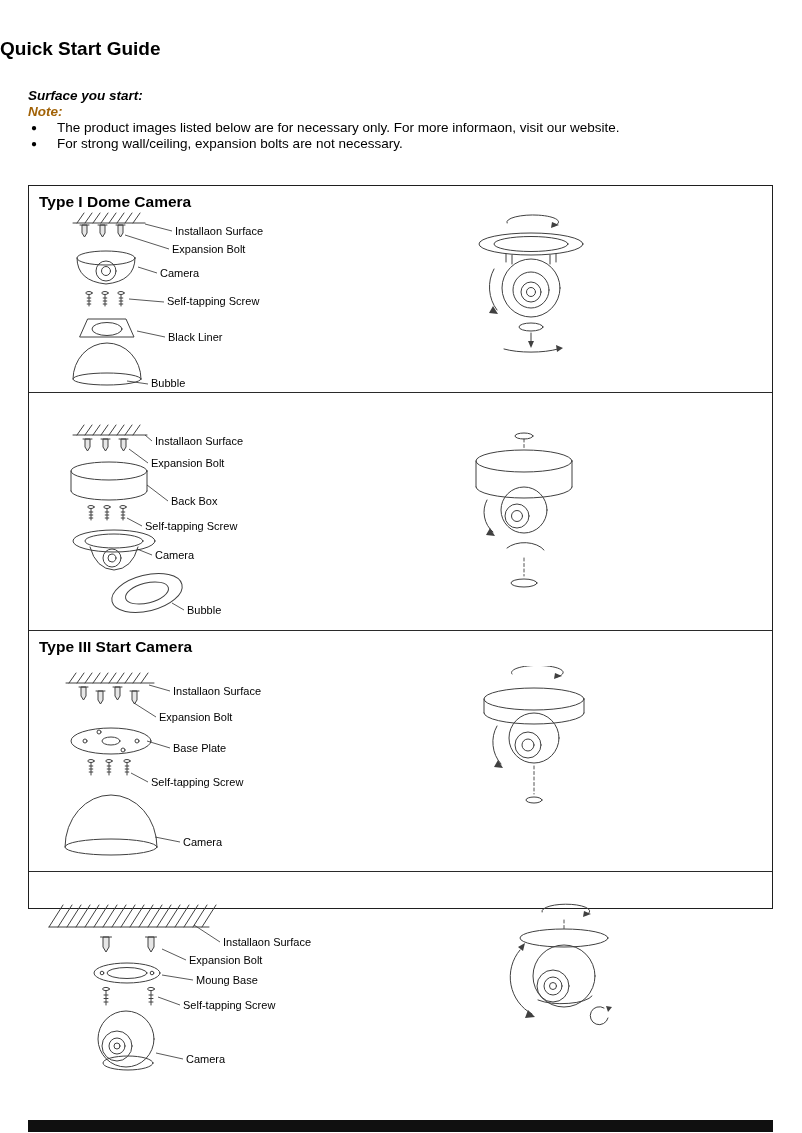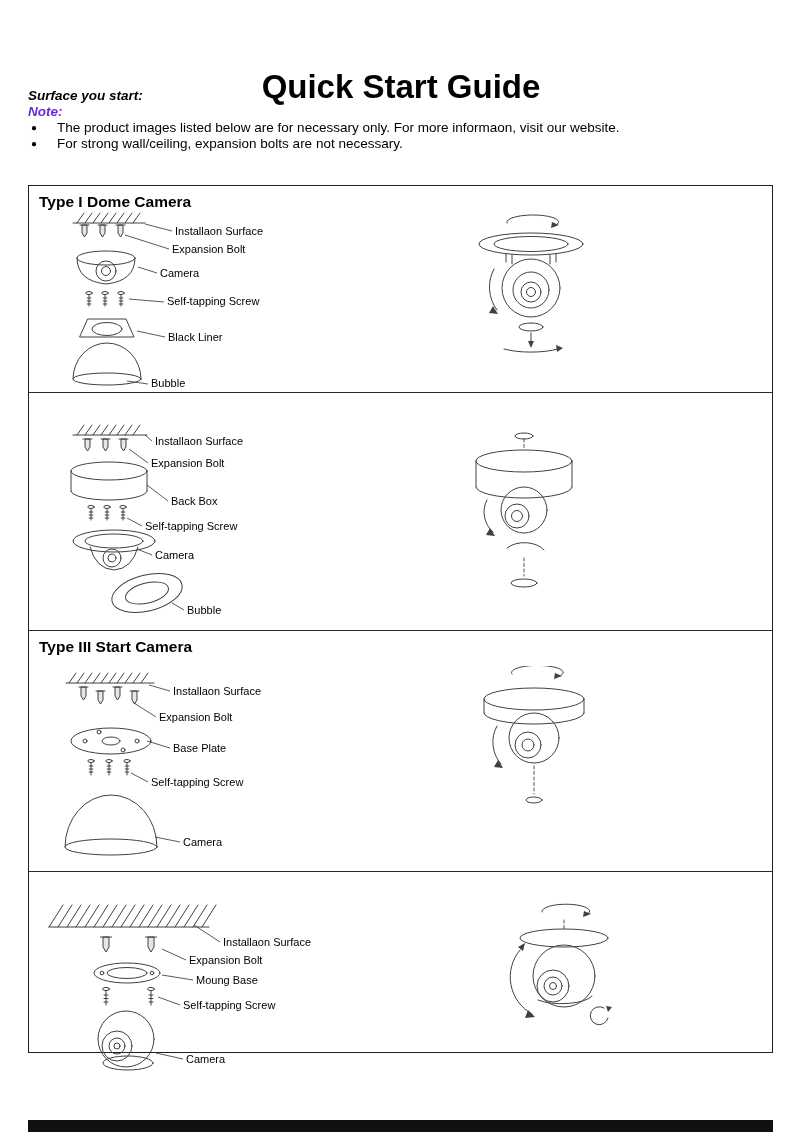--- a/index.html
+++ b/index.html
@@ -2,28 +2,28 @@
 <html><head>
 <meta charset="utf-8">
 <style>
   * { margin:0; padding:0; box-sizing:border-box; }
   html,body { background:#fff; }
   body {
     width:802px; height:1133px; position:relative;
     font-family:"Liberation Sans", sans-serif; color:#000;
     overflow:hidden;
   }
-  .title { text-align:center; font-weight:bold; font-size:33px; padding-top:68px; }
+  .title { text-align:left; font-weight:bold; font-size:19px; padding-top:38px; }
   .intro { position:absolute; left:28px; top:88px; width:748px; font-size:13.5px; line-height:16px; }
   .before-heading { font-weight:bold; font-style:italic; }
-  .note-heading { color:#6d28d9; font-weight:bold; font-style:italic; }
+  .note-heading { color:#a16207; font-weight:bold; font-style:italic; }
   .bullet-row { display:flex; align-items:flex-start; }
   .bullet-glyph { width:13px; margin-left:3px; margin-right:13px; font-size:10px; line-height:16px; }
   .main-box {
-    position:absolute; left:28px; top:185px; width:745px; height:868px;
+    position:absolute; left:28px; top:185px; width:745px; height:724px;
     border:1.5px solid #1f1f1f;
   }
   .panel { position:relative; width:100%; }
   .panel + .panel { border-top:1.4px solid #2a2a2a; }
   .h-s1 { height:206px; } .h-s2 { height:238px; } .h-s3 { height:241px; } .h-s4 { height:227px; }
   .panel h2 { font-size:15.5px; font-weight:bold; padding:7px 0 0 10px; }
   .dsvg { position:absolute; }
   svg text { font-family:"Liberation Sans", sans-serif; font-size:11px; fill:#000; }
   .ln { stroke:#404040; fill:none; stroke-width:1; stroke-linecap:round; }
   .ldr { stroke:#303030; fill:none; stroke-width:0.8; }

